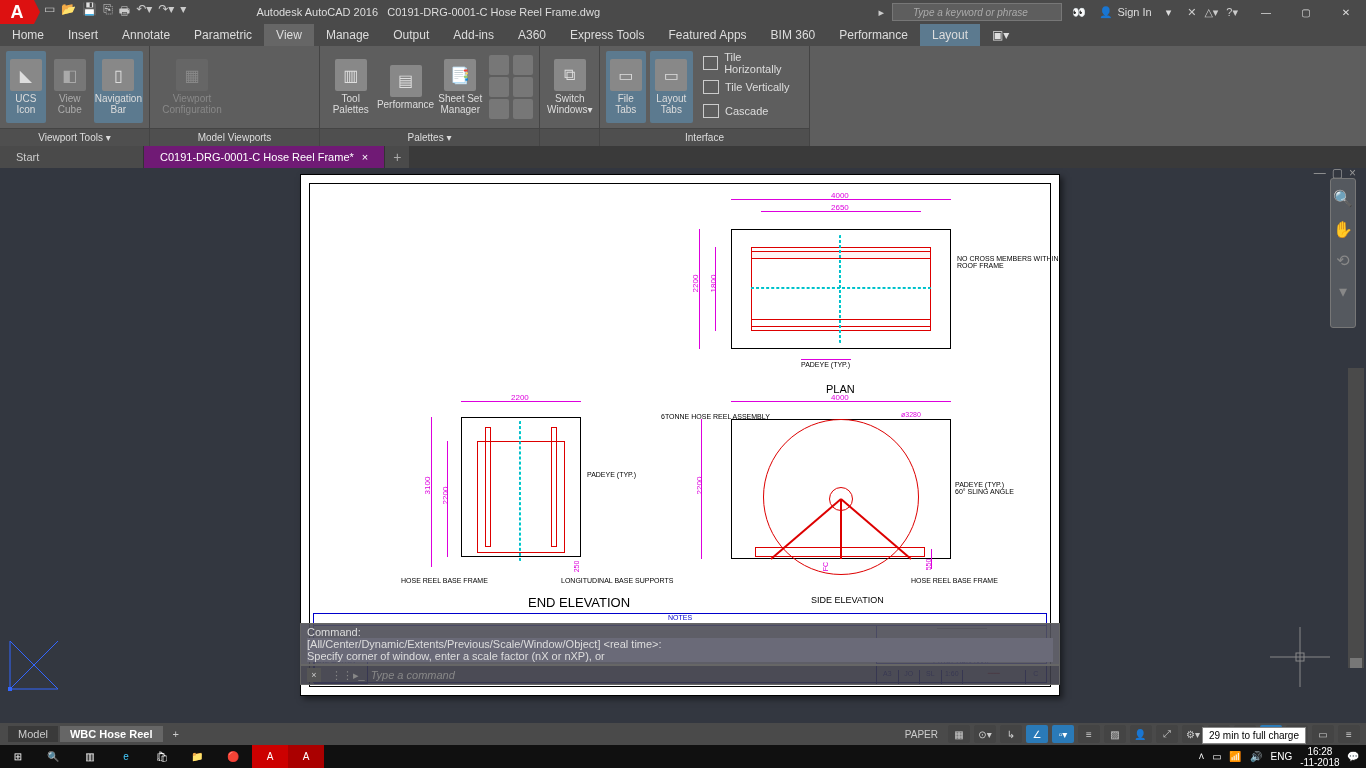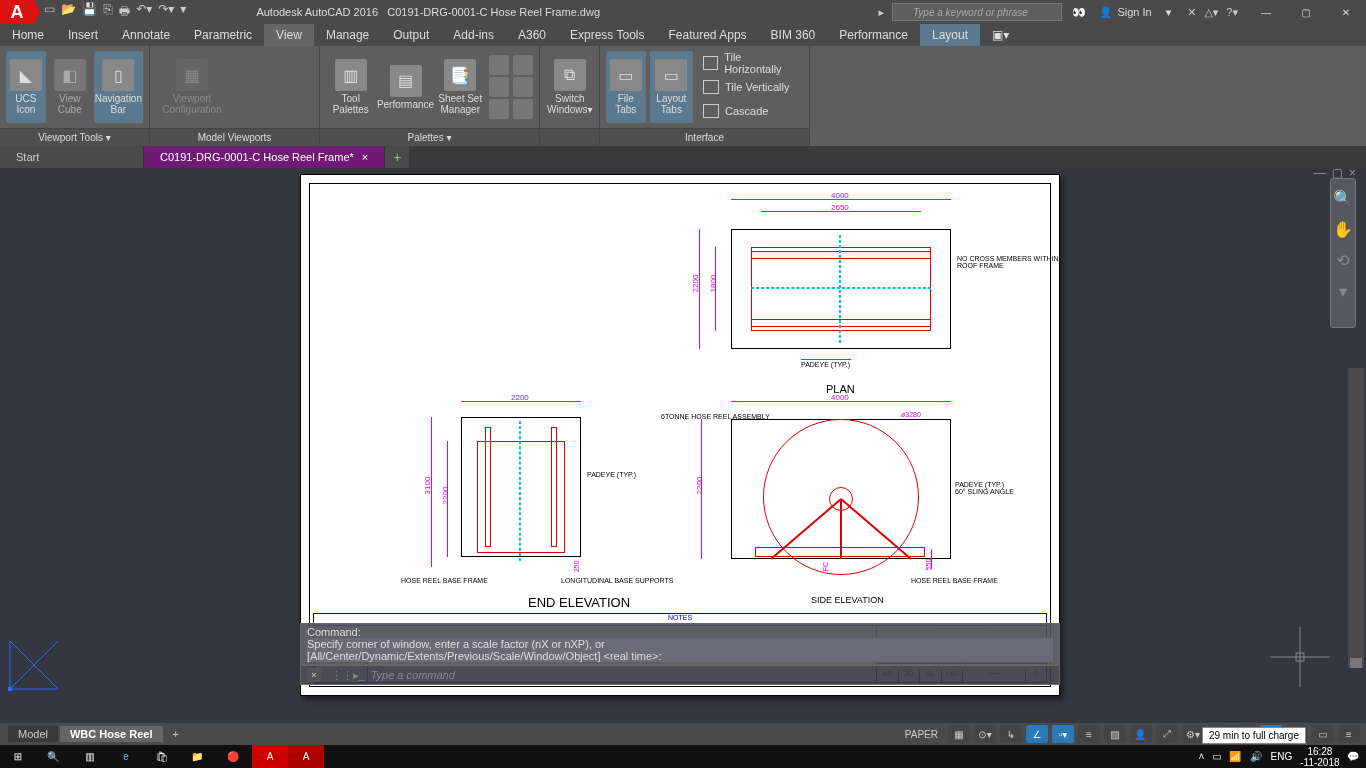--- a/index.html
+++ b/index.html
@@ -387,22 +387,22 @@
 
   <svg class="ucs">
     <polygon points="4,52 52,52 4,4" fill="none" stroke="#36f" stroke-width="1"></polygon>
     <line x1="4" y1="52" x2="52" y2="4" stroke="#36f"></line>
     <rect x="2" y="50" width="4" height="4" fill="#36f"></rect>
   </svg>
 
   <div class="cmdwrap" style="bottom:38px;">
     <div class="cmdhist">
       <div class="ln">Command:</div>
+      <div class="ln" style="background:#6a6a78;">[All/Center/Dynamic/Extents/Previous/Scale/Window/Object] &lt;real time&gt;:</div>
       <div class="ln" style="background:#6a6a78;">Specify corner of window, enter a scale factor (nX or nXP), or</div>
-      <div class="ln" style="background:#6a6a78;">[All/Center/Dynamic/Extents/Previous/Scale/Window/Object] &lt;real time&gt;:</div>
     </div>
     <div class="cmdline">
       <span class="xb">×</span>
       <span style="font-style:normal;">⋮⋮▸_</span>
       <span>Type a command</span>
     </div>
   </div>
 </div>
 
 <div class="layouttabs">

